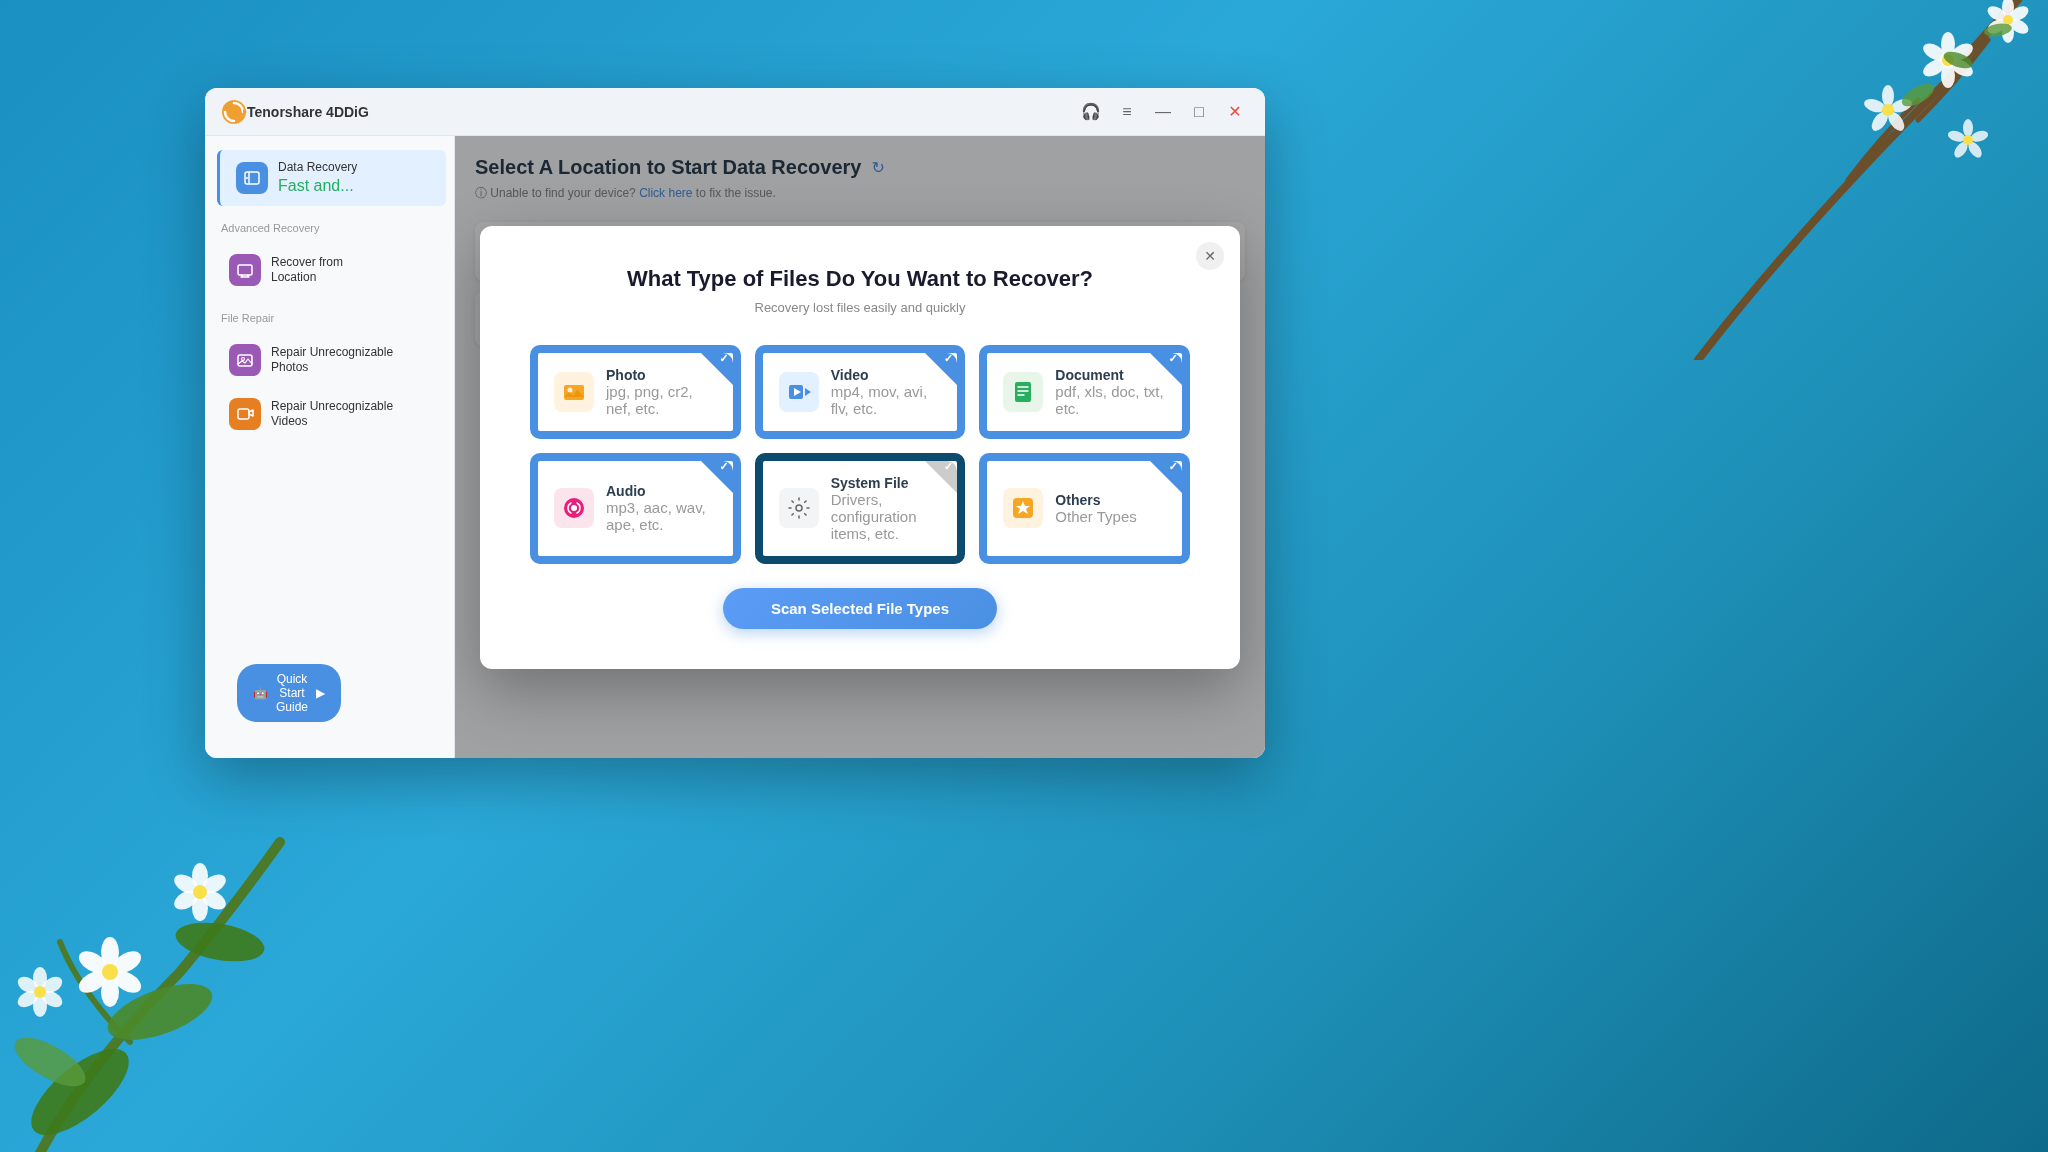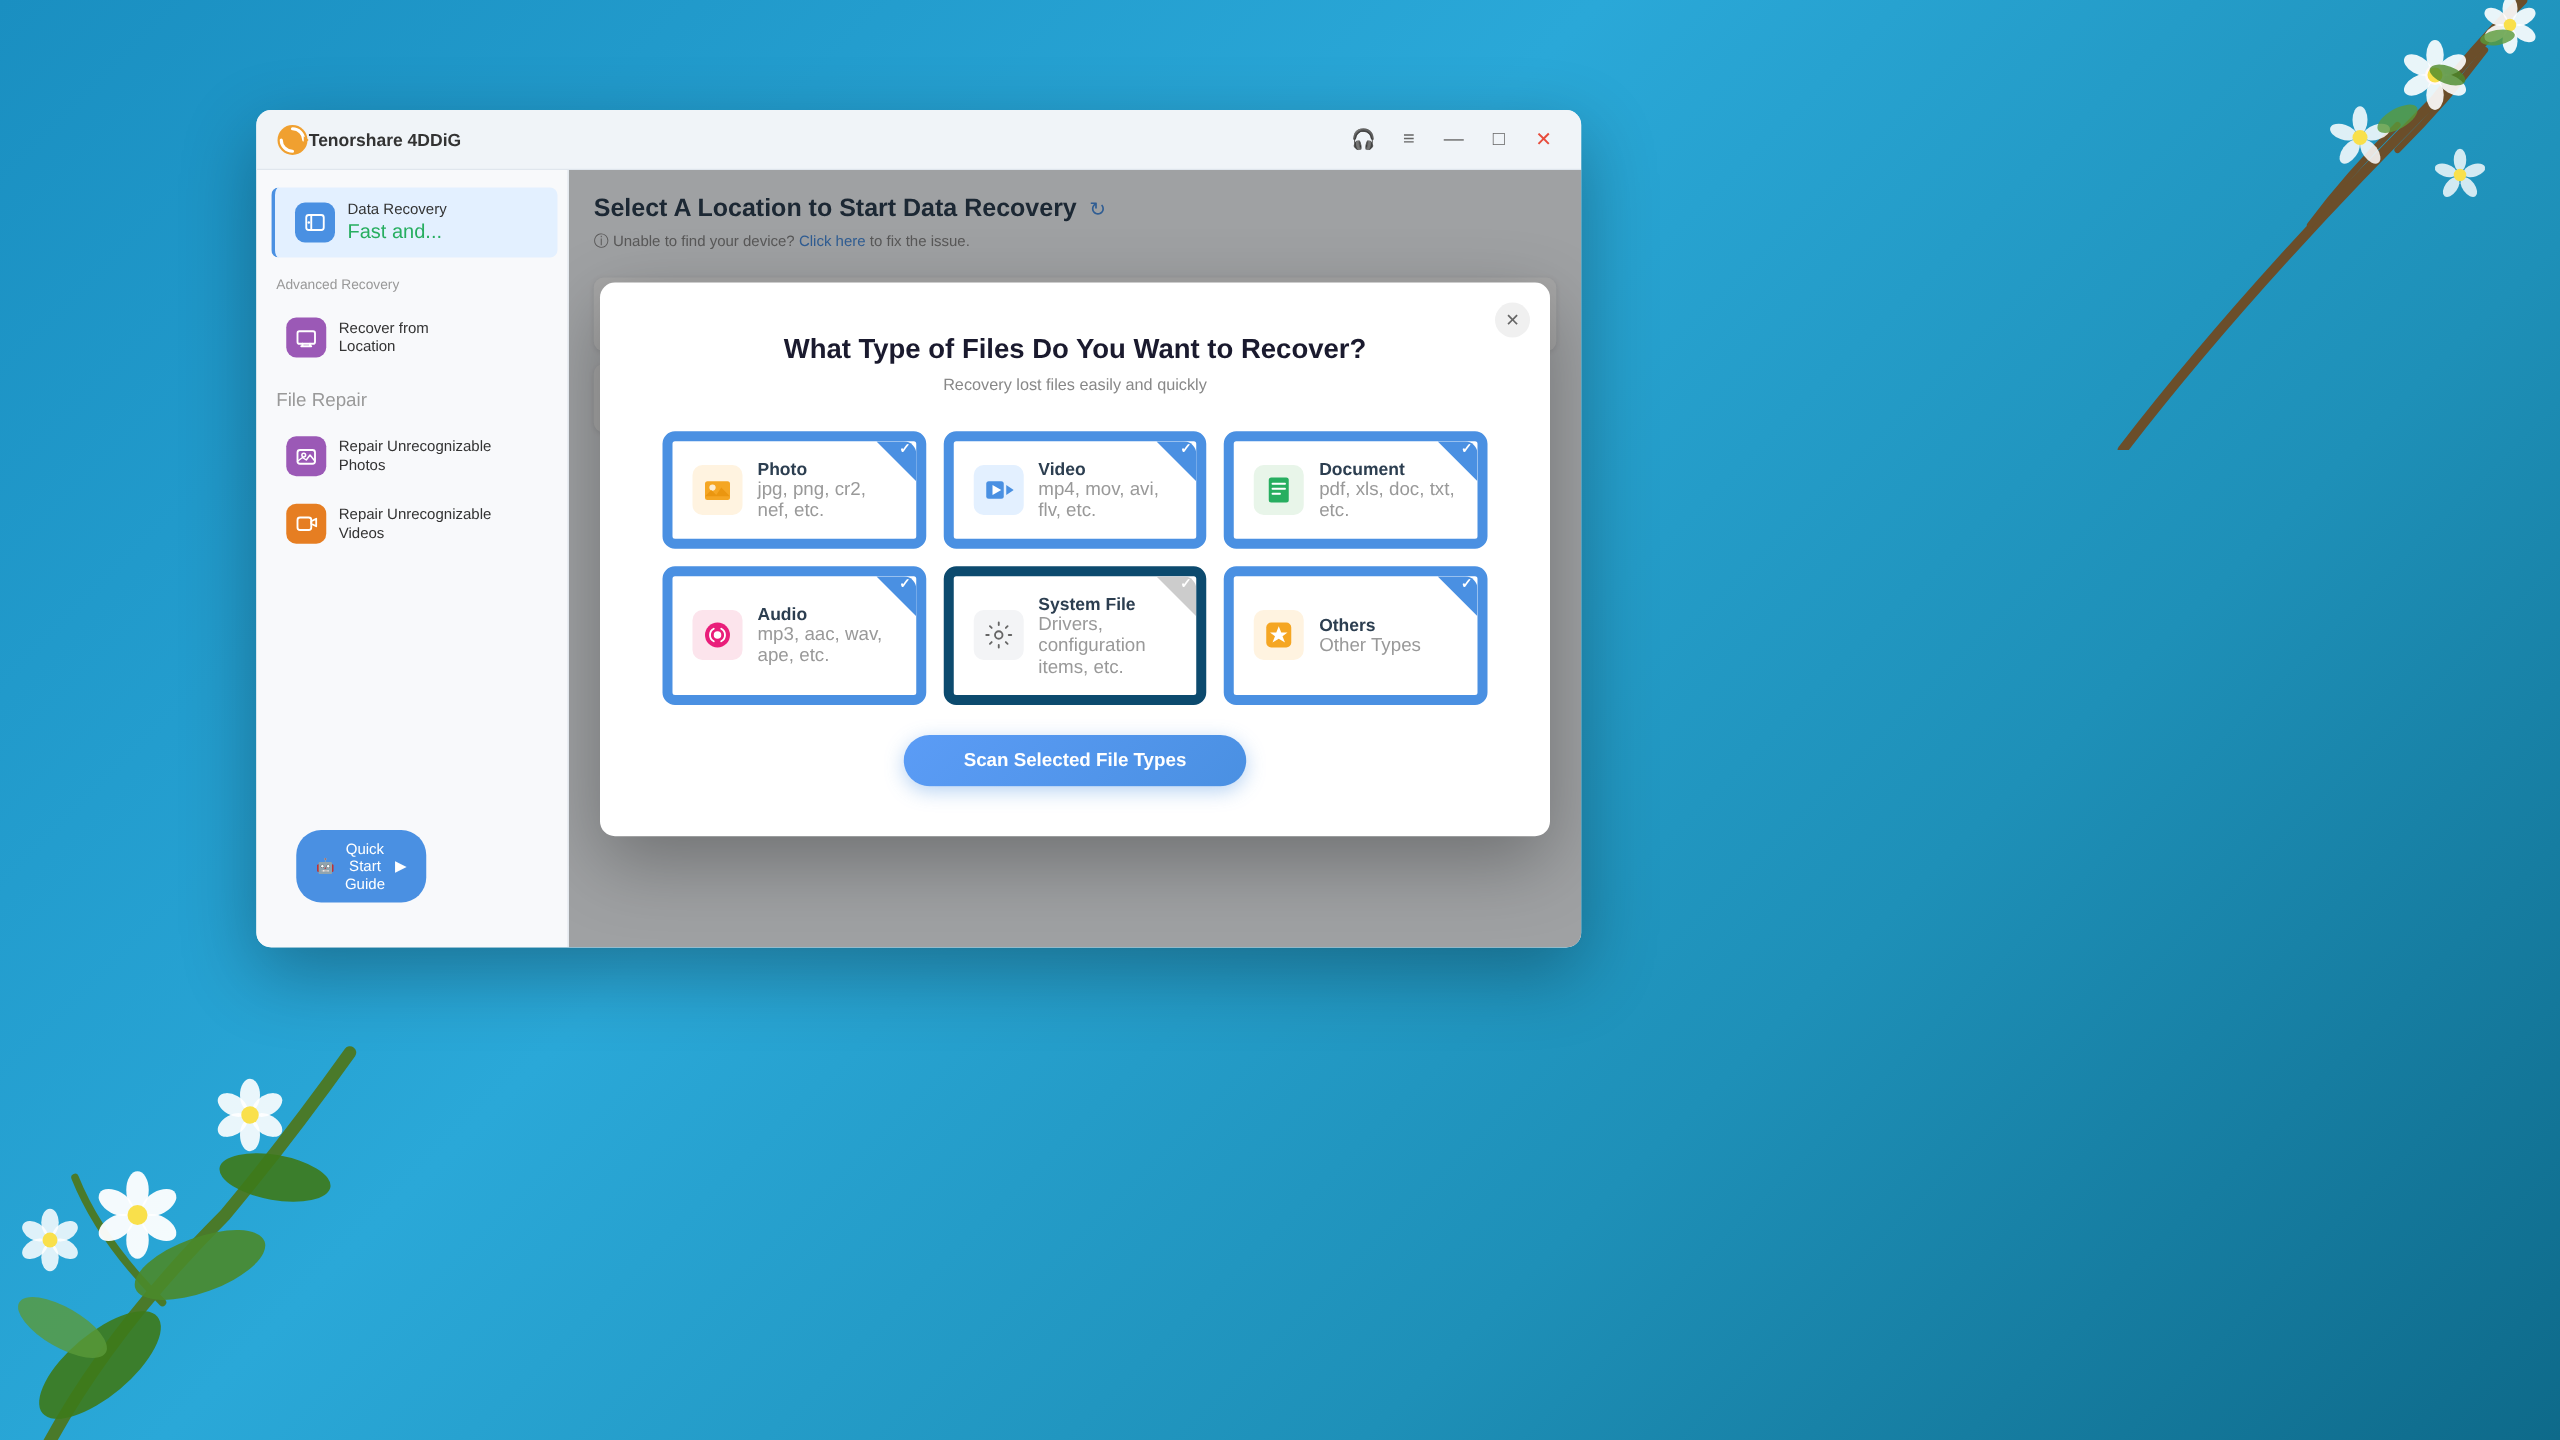--- a/index.html
+++ b/index.html
@@ -539,21 +539,21 @@
             <rect x="2" y="4" width="14" height="10" rx="1.5" stroke="white" stroke-width="1.5"></rect>
             <path d="M6 14v2M12 14v2M5 16h8" stroke="white" stroke-width="1.5" stroke-linecap="round"></path>
           </svg>
         </div>
         <div class="sidebar-item-text">
           <div>Recover from</div>
           <div>Location</div>
         </div>
       </div>
 
-      <div style="padding: 8px 16px; font-size:15px; color:#999; margin-top:8px;">File Repair</div>
+      <div style="padding: 8px 16px; font-size:11px; color:#999; margin-top:8px;">File Repair</div>
 
       <div class="sidebar-item">
         <div class="sidebar-item-icon" style="background:#9b59b6;">
           <svg width="18" height="18" viewBox="0 0 18 18" fill="none">
             <rect x="2" y="4" width="14" height="11" rx="2" stroke="white" stroke-width="1.5"></rect>
             <circle cx="7" cy="8" r="1.5" stroke="white" stroke-width="1.2"></circle>
             <path d="M2 13l4-3 3 2 3-4 4 5" stroke="white" stroke-width="1.2" stroke-linecap="round" stroke-linejoin="round"></path>
           </svg>
         </div>
         <div class="sidebar-item-text">

